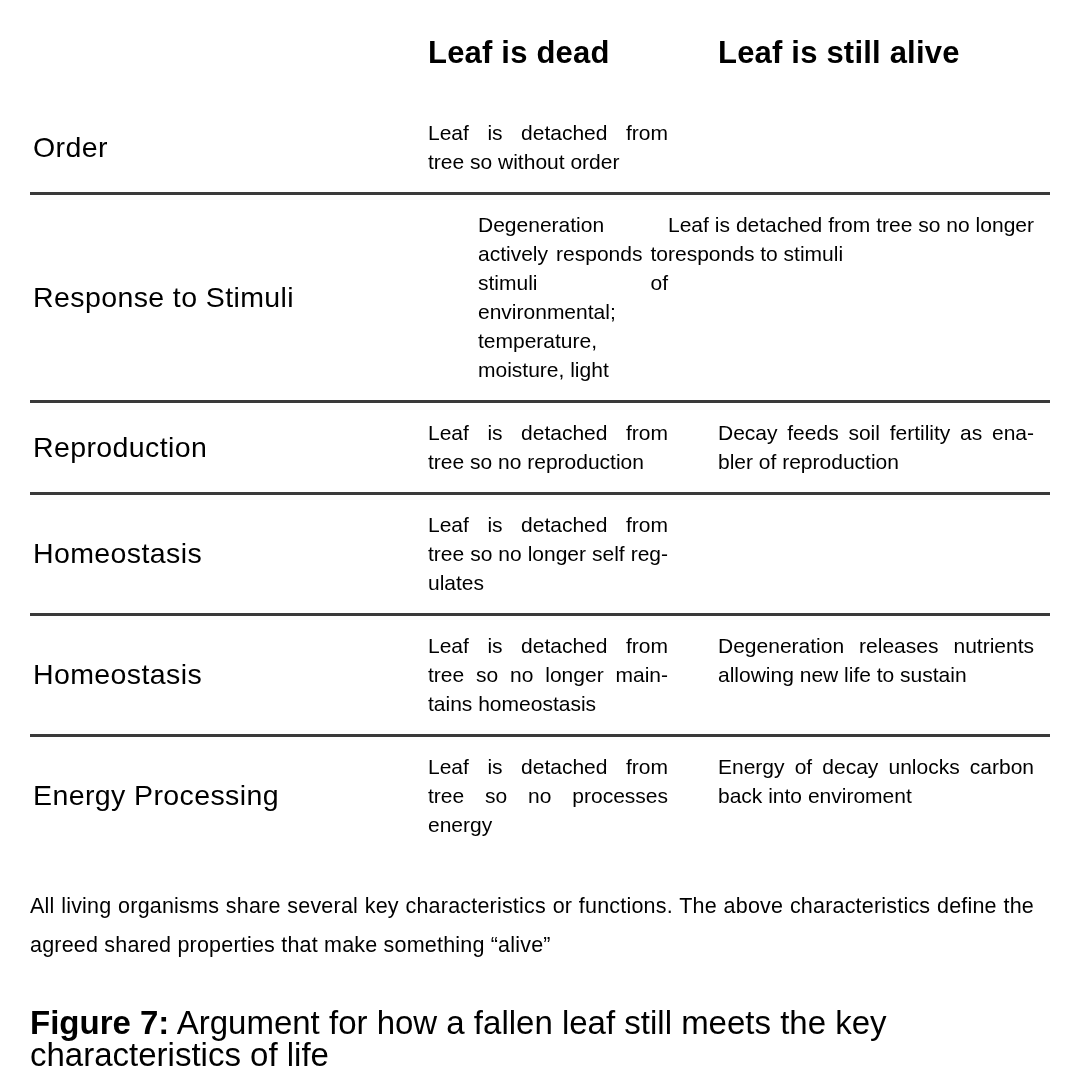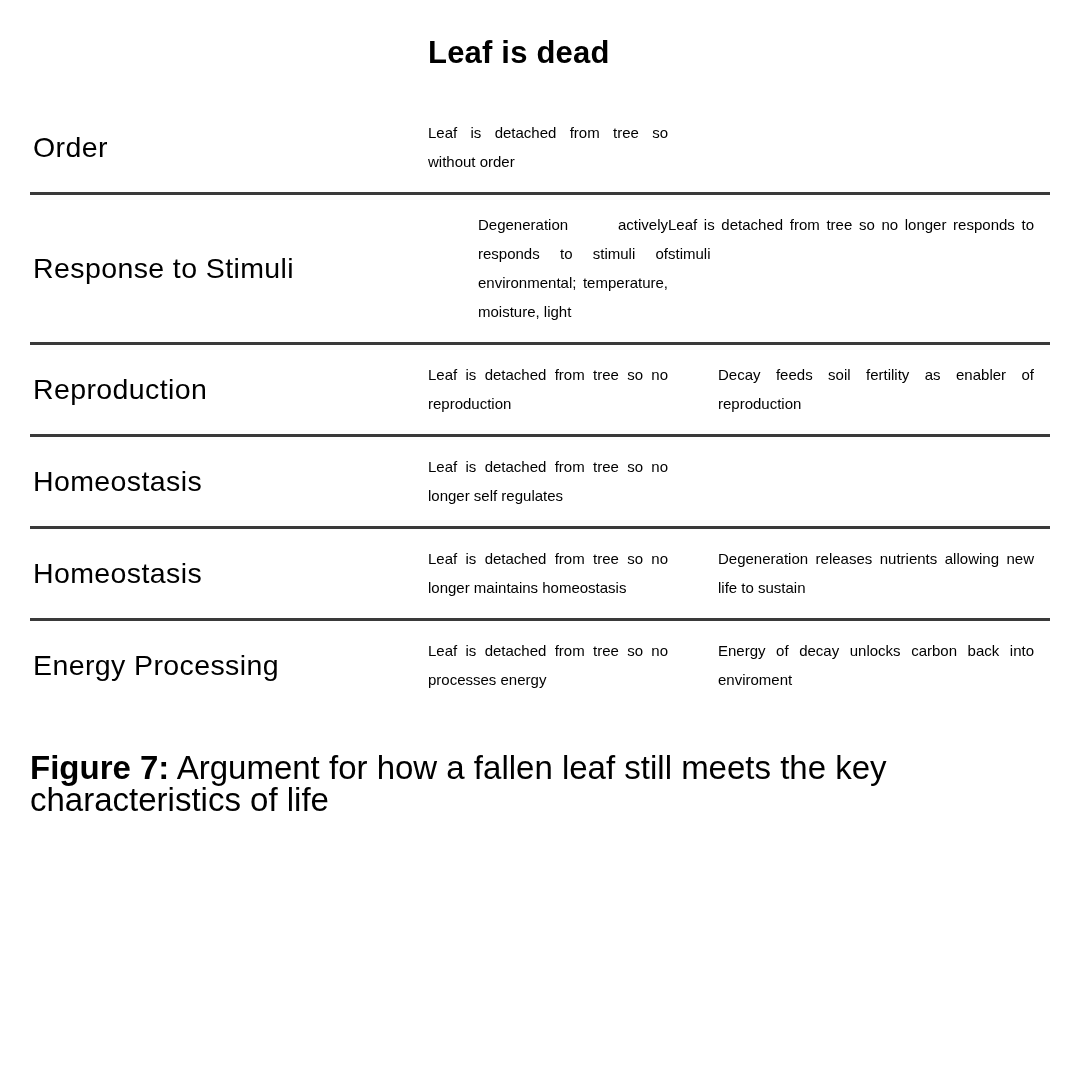--- a/index.html
+++ b/index.html
@@ -35,21 +35,21 @@
     align-items: start;
   }
   .trow.last { border-bottom: none; }
   .rlabel {
     font-size: 28.5px;
     letter-spacing: 0.4px;
     align-self: center;
     padding-left: 3px;
   }
   .cell {
-    font-size: 15px;
+    font-size: 21px;
     line-height: 29px;
     text-align: justify;
     hyphens: manual;
   }
 
   
   .note {
     margin-top: 32px;
     width: 1004px;
     font-size: 21.5px;
@@ -67,20 +67,21 @@
 </head>
 <body>
 
 <div class="page">
 
   <div class="ftable">
 
     <div class="thead">
       <div class="th"></div>
       <div class="th">Leaf is dead</div>
+      <div class="th col-alive-pad">Leaf is still alive</div>
     </div>
 
     <div class="trow">
       <div class="rlabel">Order</div>
       <div class="cell">Leaf is detached from tree so without order</div>
     </div>
 
     <div class="trow">
       <div class="rlabel">Response to Stimuli</div>
       <div class="cell col-alive-pad">Degeneration actively responds to stimuli of environmental; temperature, moisture, light</div>
@@ -106,16 +107,17 @@
     </div>
 
     <div class="trow last">
       <div class="rlabel">Energy Processing</div>
       <div class="cell">Leaf is detached from tree so no processes energy</div>
       <div class="cell col-alive-pad">Energy of decay unlocks carbon back into enviroment</div>
     </div>
 
   </div>
 
+  <p class="note">All living organisms share several key characteristics or functions. The above characteristics define the agreed shared properties that make something “alive”</p>
 
   <p class="caption"><span class="cap-label">Figure 7:</span> <span>Argument for how a fallen leaf still meets the key characteristics of life</span></p>
 
 </div>
 
 </body></html>

